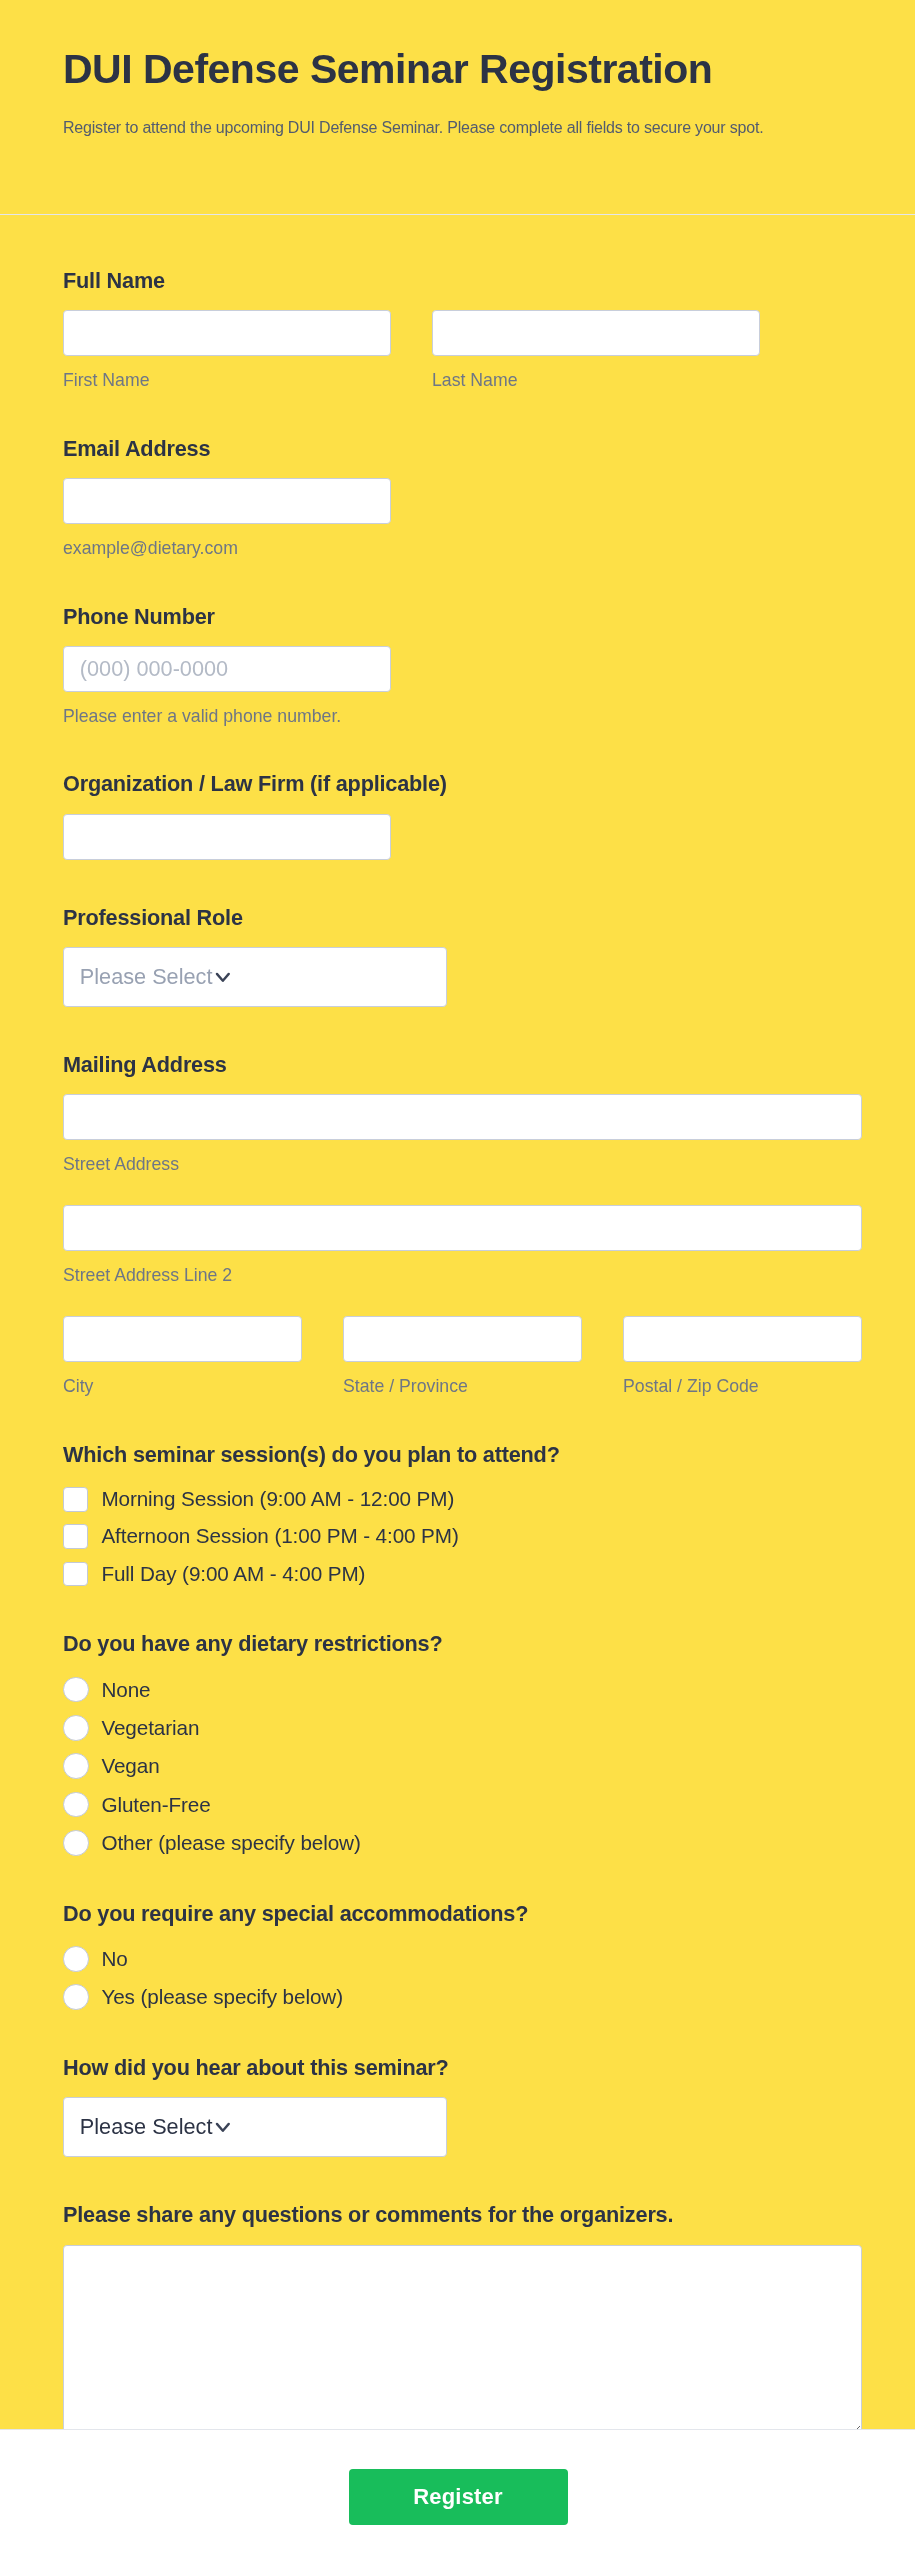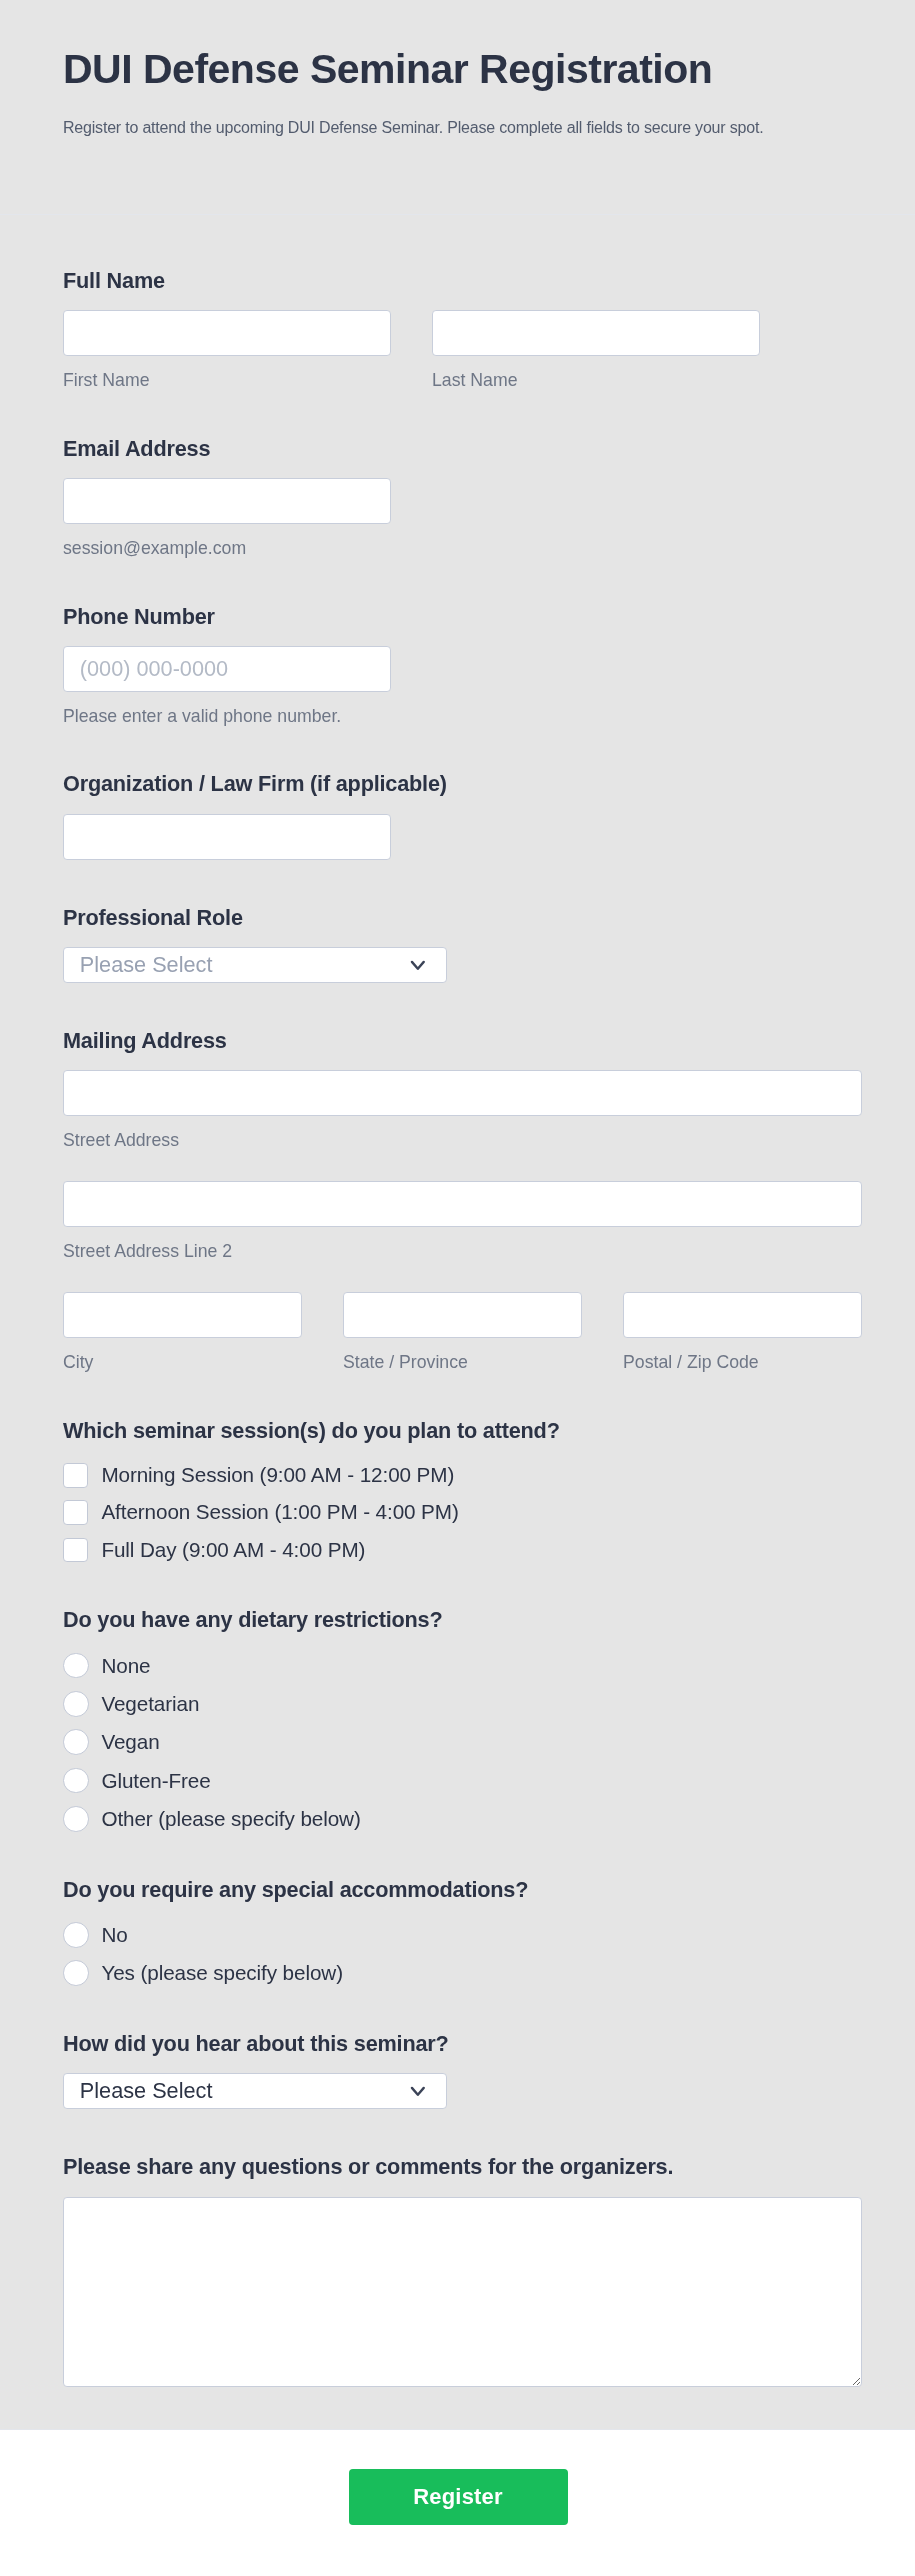--- a/index.html
+++ b/index.html
@@ -3,21 +3,21 @@
 <meta charset="utf-8">
 <style>
   * { margin:0; padding:0; box-sizing:border-box; }
   html,body { background:#ffffff; }
   body {
     width:916px; height:2576px;
     font-family:"Liberation Sans", sans-serif;
     color:#2c3345;
     overflow:hidden;
   }
-  .page { width:916px; height:2576px; background:#e5e5e5; display:flex; flex-direction:column; }
+  .page { width:916px; height:2576px; background:#fde047; display:flex; flex-direction:column; }
 
   
   .form-header {
     height:215px;
     padding:45px 54px 0 63px;
     border-bottom:1px solid #e3e6ec;
   }
   .form-title {
     font-size:41px; font-weight:700; line-height:49px;
     color:#2c3345; letter-spacing:-0.5px;
@@ -50,22 +50,22 @@
   .text-input::placeholder { color:#b3bac6; opacity:1; }
   .w-half { width:328px; }
   .w-full { width:799px; }
   .w-third { flex:1 1 0; min-width:0; }
   .sublabel {
     margin-top:13.8px; font-size:17.7px; line-height:20.7px; color:#6e7686;
   }
   .addr-gap { margin-bottom:30.5px; }
 
   .select-box {
-    width:384px; height:36px; padding:0 17.7px 0 15.8px;
-    display:flex; align-items:center; justify-content:space-between;
+    width:384px; height:60px; padding:0 17.7px 0 15.8px;
+    display:flex; align-items:center; 
     cursor:pointer;
   }
   .select-value { font-size:21.7px; }
   .select-muted { color:#98a1b2; }
   .select-dark { color:#2c3345; }
   .chevron { width:21.7px; height:21.7px; flex:0 0 auto; }
 
   .option-row { display:flex; align-items:flex-end; margin-bottom:12.8px; cursor:pointer; }
   .option-row:last-child { margin-bottom:0; }
   .option-label { font-size:20.7px; line-height:24.6px; color:#2c3345; letter-spacing:-0.1px; }
@@ -121,21 +121,21 @@
           <input type="text" class="text-input w-half" style="">
           <span class="sublabel">Last Name</span>
         </div>
       </div>
     </div>
 
     <div class="field">
       <span class="field-label">Email Address</span>
       <div class="col">
         <input type="text" class="text-input w-half" style="">
-        <span class="sublabel">session@example.com</span>
+        <span class="sublabel">example@dietary.com</span>
       </div>
     </div>
 
     <div class="field">
       <span class="field-label">Phone Number</span>
       <div class="col">
         <input type="text" class="text-input w-half" placeholder="(000) 000-0000" style="">
         <span class="sublabel">Please enter a valid phone number.</span>
       </div>
     </div>

